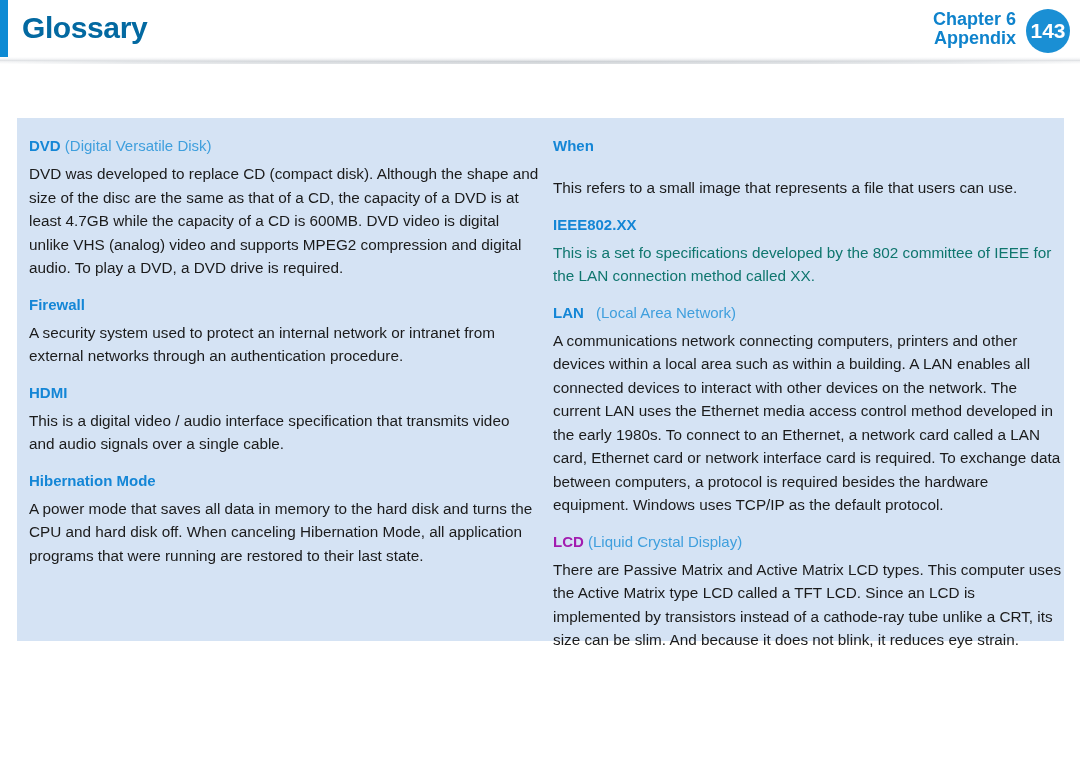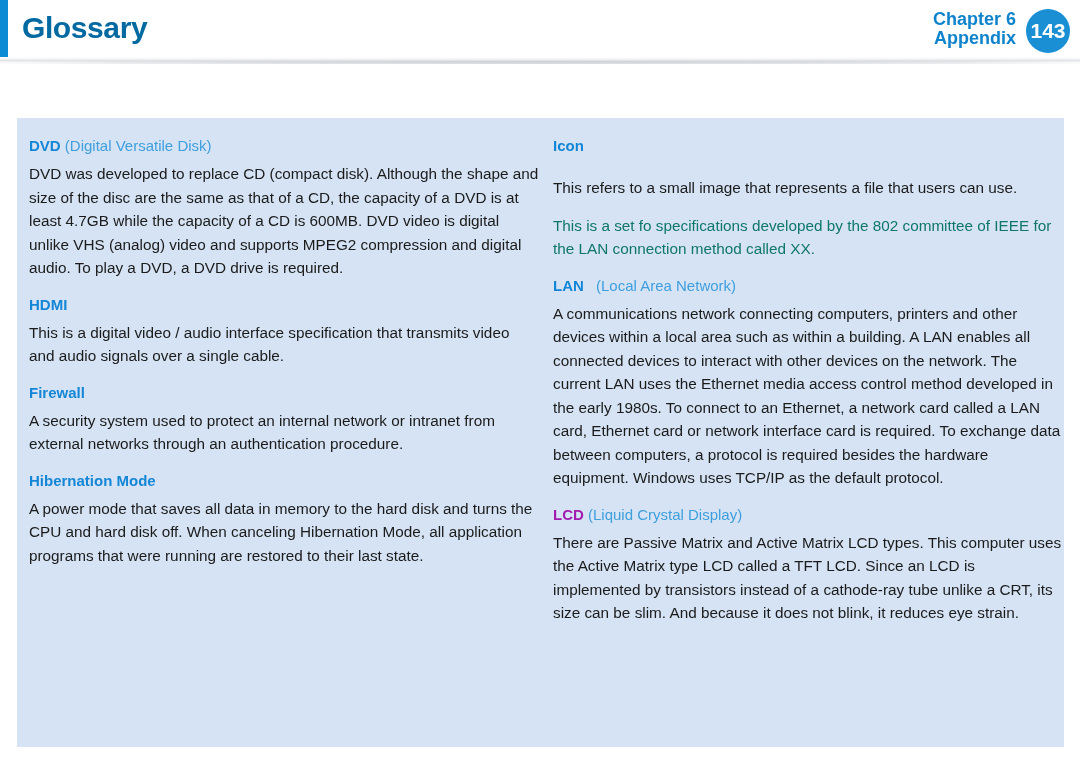--- a/index.html
+++ b/index.html
@@ -98,21 +98,21 @@
         rgba(255,255,255,1) 100%);
     opacity: 0.55;
   }
 
   
   .glossary-panel {
     position: absolute;
     left: 17px;
     top: 118px;
     width: 1047px;
-    height: 629px;
+    height: 523px;
     background: #d5e3f4;
   }
   .glossary-columns {
     position: absolute;
     left: 0;
     top: 0;
     width: 100%;
     height: 100%;
   }
   .glossary-column {
@@ -172,38 +172,39 @@
 </div>
 
 <div class="glossary-panel" style="background: rgb(213, 227, 244);">
   <div class="glossary-columns">
     <div class="glossary-column column-left">
         <div class="glossary-entry">
           <div class="entry-term-line"><span class="entry-term" style="color: rgb(20, 134, 214);">DVD</span><span class="entry-expansion" style="color: rgb(63, 159, 221);"> (Digital Versatile Disk)</span></div>
           <div class="entry-definition" style="color: rgb(27, 27, 27);">DVD was developed to replace CD (compact disk). Although the shape and size of the disc are the same as that of a CD, the capacity of a DVD is at least 4.7GB while the capacity of a CD is 600MB. DVD video is digital unlike VHS (analog) video and supports MPEG2 compression and digital audio. To play a DVD, a DVD drive is required.</div>
         </div>
         <div class="glossary-entry">
+          <div class="entry-term-line"><span class="entry-term" style="color: rgb(20, 134, 214);">Firewall</span></div>
+          <div class="entry-definition" style="color: rgb(27, 27, 27);">A security system used to protect an internal network or intranet from external networks through an authentication procedure.</div>
+        </div>
+        <div class="glossary-entry">
           <div class="entry-term-line"><span class="entry-term" style="color: rgb(20, 134, 214);">HDMI</span></div>
           <div class="entry-definition" style="color: rgb(27, 27, 27);">This is a digital video / audio interface specification that transmits video and audio signals over a single cable.</div>
         </div>
         <div class="glossary-entry">
-          <div class="entry-term-line"><span class="entry-term" style="color: rgb(20, 134, 214);">Firewall</span></div>
-          <div class="entry-definition" style="color: rgb(27, 27, 27);">A security system used to protect an internal network or intranet from external networks through an authentication procedure.</div>
-        </div>
-        <div class="glossary-entry">
           <div class="entry-term-line"><span class="entry-term" style="color: rgb(20, 134, 214);">Hibernation Mode</span></div>
           <div class="entry-definition" style="color: rgb(27, 27, 27);">A power mode that saves all data in memory to the hard disk and turns the CPU and hard disk off. When canceling Hibernation Mode, all application programs that were running are restored to their last state.</div>
         </div>
       </div>
     <div class="glossary-column column-right">
         <div class="glossary-entry">
-          <div class="entry-term-line"><span class="entry-term" style="color: rgb(20, 134, 214);">Icon</span></div>
+          <div class="entry-term-line"><span class="entry-term" style="color: rgb(20, 134, 214);">When</span></div>
           <div class="entry-definition" style="color: rgb(27, 27, 27); margin-top: 20px;">This refers to a small image that represents a file that users can use.</div>
         </div>
         <div class="glossary-entry">
+          <div class="entry-term-line"><span class="entry-term" style="color: rgb(20, 134, 214);">IEEE802.XX</span></div>
           <div class="entry-definition" style="color: #0f766e;">This is a set fo specifications developed by the 802 committee of IEEE for the LAN connection method called XX.</div>
         </div>
         <div class="glossary-entry">
           <div class="entry-term-line"><span class="entry-term" style="color: rgb(20, 134, 214);">LAN</span><span class="entry-expansion" style="color: rgb(63, 159, 221); padding-left: 8px;"> (Local Area Network)</span></div>
           <div class="entry-definition" style="color: rgb(27, 27, 27);">A communications network connecting computers, printers and other devices within a local area such as within a building. A LAN enables all connected devices to interact with other devices on the network. The current LAN uses the Ethernet media access control method developed in the early 1980s. To connect to an Ethernet, a network card called a LAN card, Ethernet card or network interface card is required. To exchange data between computers, a protocol is required besides the hardware equipment. Windows uses TCP/IP as the default protocol.</div>
         </div>
         <div class="glossary-entry">
           <div class="entry-term-line"><span class="entry-term" style="color: #a21caf;">LCD</span><span class="entry-expansion" style="color: rgb(63, 159, 221);"> (Liquid Crystal Display)</span></div>
           <div class="entry-definition" style="color: rgb(27, 27, 27);">There are Passive Matrix and Active Matrix LCD types. This computer uses the Active Matrix type LCD called a TFT LCD. Since an LCD is implemented by transistors instead of a cathode-ray tube unlike a CRT, its size can be slim. And because it does not blink, it reduces eye strain.</div>
         </div>

